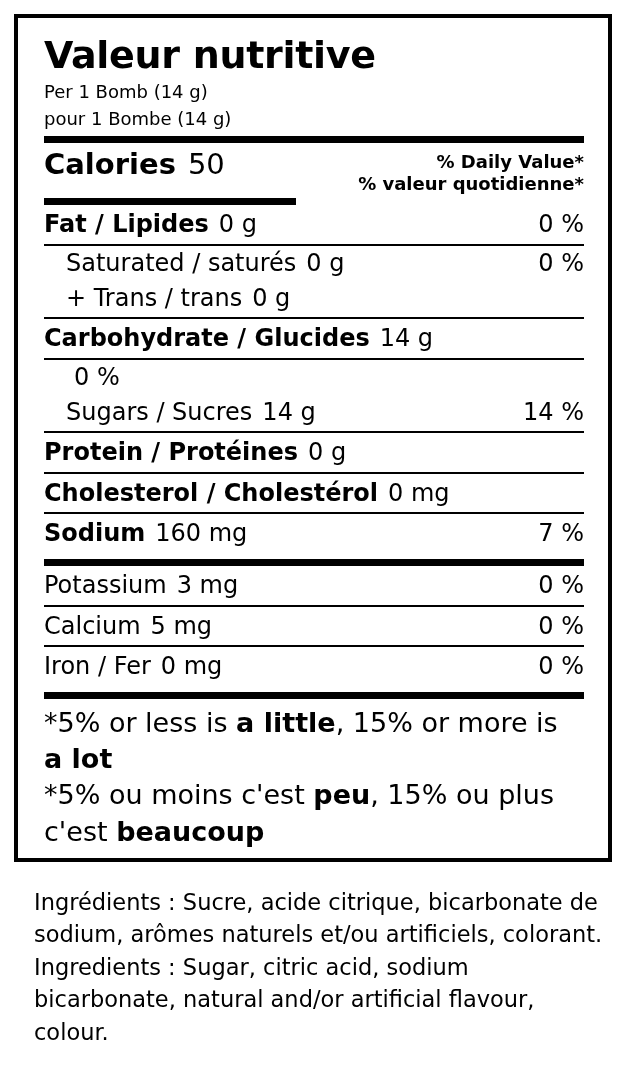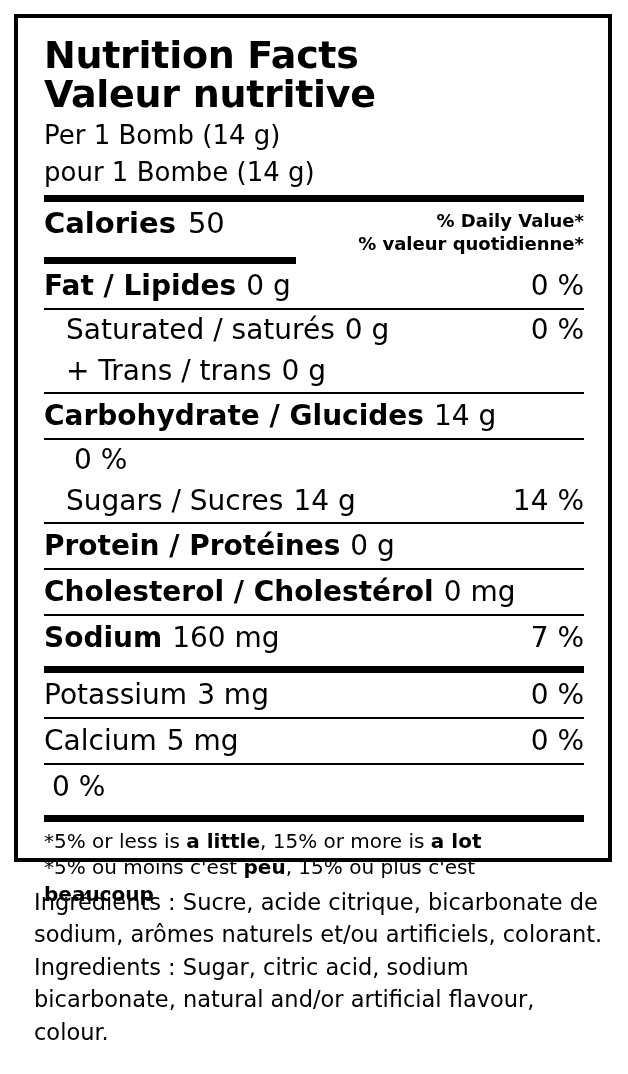--- a/index.html
+++ b/index.html
@@ -43,21 +43,21 @@
     margin: 0;
   }
   .title-fr {
     font-size: 38px;
     font-weight: bold;
     line-height: 1.05;
     letter-spacing: -0.3px;
     margin: 0 0 2px 0;
   }
   .serving {
-    font-size: 26px;
+    font-size: 18px;
     line-height: 1.28;
     margin: 4px 0 0 0;
   }
 
   .rule-thick {
     border: 0;
     border-top: 7px solid #000;
     margin: 6px 0 0 0;
   }
   .rule-thin {
@@ -97,38 +97,38 @@
     width: 252px;
   }
   .cal-underline-wrap {
     position: relative;
   }
 
   .nrow {
     display: flex;
     justify-content: space-between;
     align-items: baseline;
-    font-size: 28px;
+    font-size: 24px;
     line-height: 1.32;
     padding: 4px 0 3px 0;
   }
   .nrow .lbl { white-space: nowrap; }
   .nrow .lbl b { font-weight: bold; }
   .nrow .amt { font-weight: normal; margin-left: 10px; }
   .nrow .pct {
     font-weight: normal;
     white-space: nowrap;
     padding-left: 8px;
   }
   .indent { padding-left: 22px; gap: 47px; }
 
   .tight { padding-top: 2px; padding-bottom: 2px; }
 
   .footnote {
-    font-size: 20px;
+    font-size: 27px;
     line-height: 1.34;
     padding: 6px 0 2px 0;
   }
   .footnote b { font-weight: bold; }
 
   .ingredients {
     position: absolute;
     left: 34px;
     top: 886px;
     width: 570px;
@@ -138,21 +138,20 @@
   .ingredients p { margin: 0; }
 </style>
 </head>
 <body>
 
 <div class="page">
 
   <div class="panel">
     <div class="inner">
 
-      <div class="title-en">Nutrition Facts</div>
       <div class="title-fr">Valeur nutritive</div>
 
       <div class="serving">Per  1 Bomb (14 g)</div>
       <div class="serving">pour  1 Bombe (14 g)</div>
 
       <hr class="rule-thick">
 
       <div class="cal-row">
         <div class="cal-left">
           <span>Calories</span><span class="amt">50</span>
@@ -223,20 +222,21 @@
       </div>
       <hr class="rule-thin">
 
       <div class="nrow">
         <div class="lbl"><span>Calcium</span><span class="amt">5 mg</span></div>
         <div class="pct">0 %</div>
       </div>
       <hr class="rule-thin">
 
       <div class="nrow">
+        <div class="lbl"><span>Iron / Fer</span><span class="amt">0 mg</span></div>
         <div class="pct">0 %</div>
       </div>
       <hr class="rule-thick">
 
       <div class="footnote">
         <div><span>*5% or less is </span><b>a little</b><span>, 15% or more is </span><b>a lot</b></div>
         <div><span>*5% ou moins c'est </span><b>peu</b><span>, 15% ou plus c'est </span><b>beaucoup</b></div>
       </div>
 
     </div>

